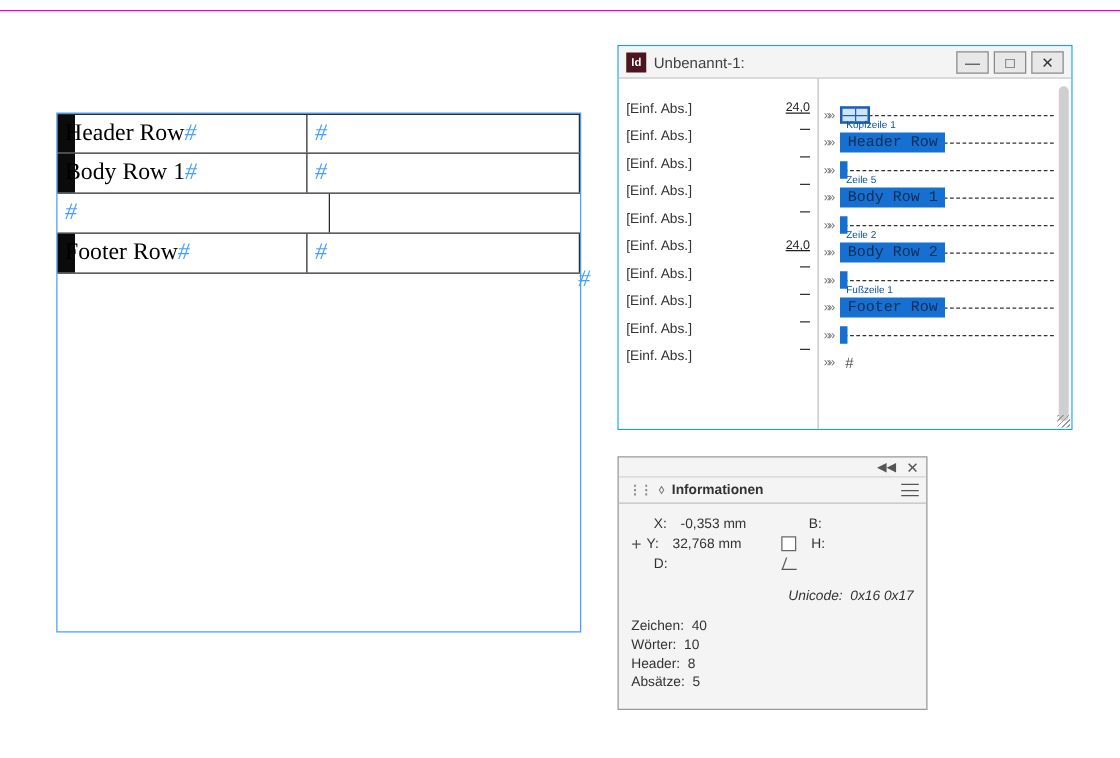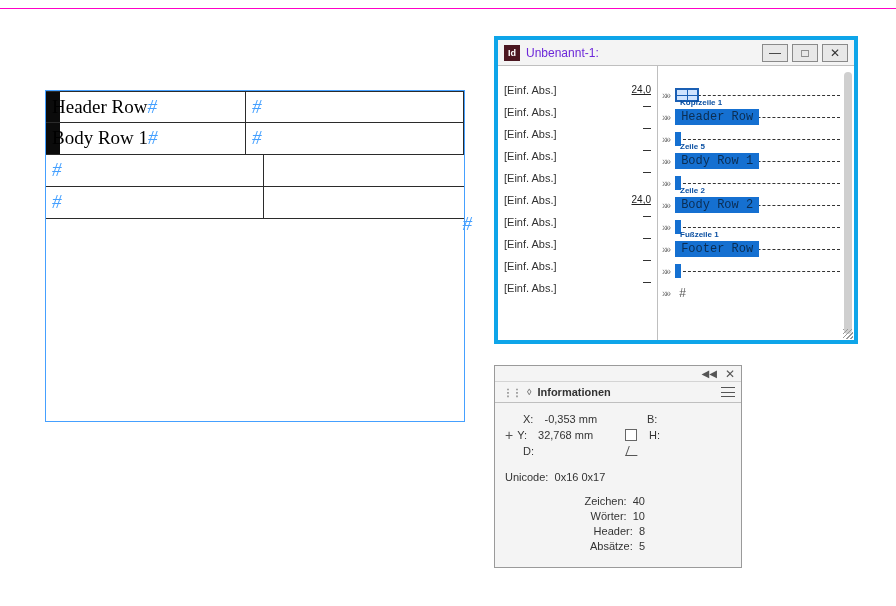--- a/index.html
+++ b/index.html
@@ -12,21 +12,21 @@
     height: 606px;
     position: relative;
     overflow: hidden;
   }
   .guide { position: absolute; left: 0; right: 0; top: 8px; height: 1px; background: #ff00c8; }
 
   
   .doc-frame {
     position: absolute;
     left: 45px; top: 90px;
-    width: 420px; height: 332px;
+    width: 420px; height: 416px;
     border: 1px solid #45a0ff;
   }
   .doc-table { position: relative; }
   .doc-row {
     display: flex;
     height: 32px;
     border-bottom: 1px solid #2b2b2b;
   }
   .doc-row:first-child { border-top: 1px solid #2b2b2b; }
   .doc-cell {
@@ -54,34 +54,34 @@
     font-family: "Times New Roman", serif;
     font-size: 19px;
     font-style: italic;
   }
 
   
   .story-panel {
     position: absolute;
     left: 494px; top: 36px;
     width: 364px; height: 308px;
-    border: 4px solid #0ea5e9;
+    border: 1px solid #0ea5e9;
     background: #f4f4f4;
   }
   .titlebar {
     height: 26px;
     background: #f4f4f4;
     border-bottom: 1px solid #bfbfbf;
     display: flex;
     align-items: center;
     padding: 0 6px;
     gap: 6px;
   }
   .app-icon { width: 16px; height: 16px; background: #4b1620; display:flex; align-items:center; justify-content:center; color:#fff; font-size:9px; font-weight:bold;}
-  .title-text { flex: 1; font-size: 12px; color: #6d28d9; }
+  .title-text { flex: 1; font-size: 12px; color: #404040; }
   .win-btns { display: flex; gap: 4px; }
   .win-btn {
     width: 26px; height: 18px;
     border: 1px solid #8a8a8a;
     background: #e8e8e8;
     display: flex; align-items: center; justify-content: center;
     font-size: 12px; color: #333;
     cursor: pointer;
   }
   .story-body {
@@ -157,21 +157,20 @@
     white-space: nowrap;
   }
   .entry-label {
     position: absolute;
     top: -8px;
     left: 22px;
     font-size: 8px;
     color: #0b50a2;
     z-index: 3;
     background: transparent;
-    font-weight: bold;
   }
   .tick-box {
     position: relative;
     z-index: 2;
     width: 6px; height: 14px;
     background: #1570d1;
   }
   .hash-end {
     position: relative;
     z-index: 2;
@@ -239,22 +238,22 @@
     border: 1px solid #666;
     background: #fff;
   }
   .angle-icon {
     width: 12px; height: 10px;
     border-left: 1px solid #555;
     border-bottom: 1px solid #555;
     transform: skewX(-20deg);
     margin-left: 2px;
   }
-  .info-center { text-align: left; margin-top: 12px; }
-  .info-stats { margin-top: 12px; text-align: right; padding-right: 86px; }
+  .info-center { text-align: right; margin-top: 12px; font-style: italic; }
+  .info-stats { margin-top: 12px; padding-right: 86px; }
   .info-stats div { height: 15px; }
 </style>
 </head>
 <body>
 
 <div class="guide"></div>
 
 <div class="doc-frame">
   <div class="doc-table">
     <div class="doc-row">
@@ -274,20 +273,24 @@
       <div class="doc-cell c2">
         <span class="pilcrow">#</span>
       </div>
     </div>
     <div class="doc-row">
       <div class="doc-cell c2">
         <span class="pilcrow">#</span>
       </div>
     </div>
     <div class="doc-row">
+      <div class="doc-cell c1">
+        <div class="black-cap"></div>
+        <span class="cell-text"><span>Footer Row</span><span class="pilcrow">#</span></span>
+      </div>
       <div class="doc-cell c2">
         <span class="pilcrow">#</span>
       </div>
     </div>
   </div>
   <span class="outport">#</span>
 </div>
 
 <div class="story-panel">
   <div class="titlebar">

